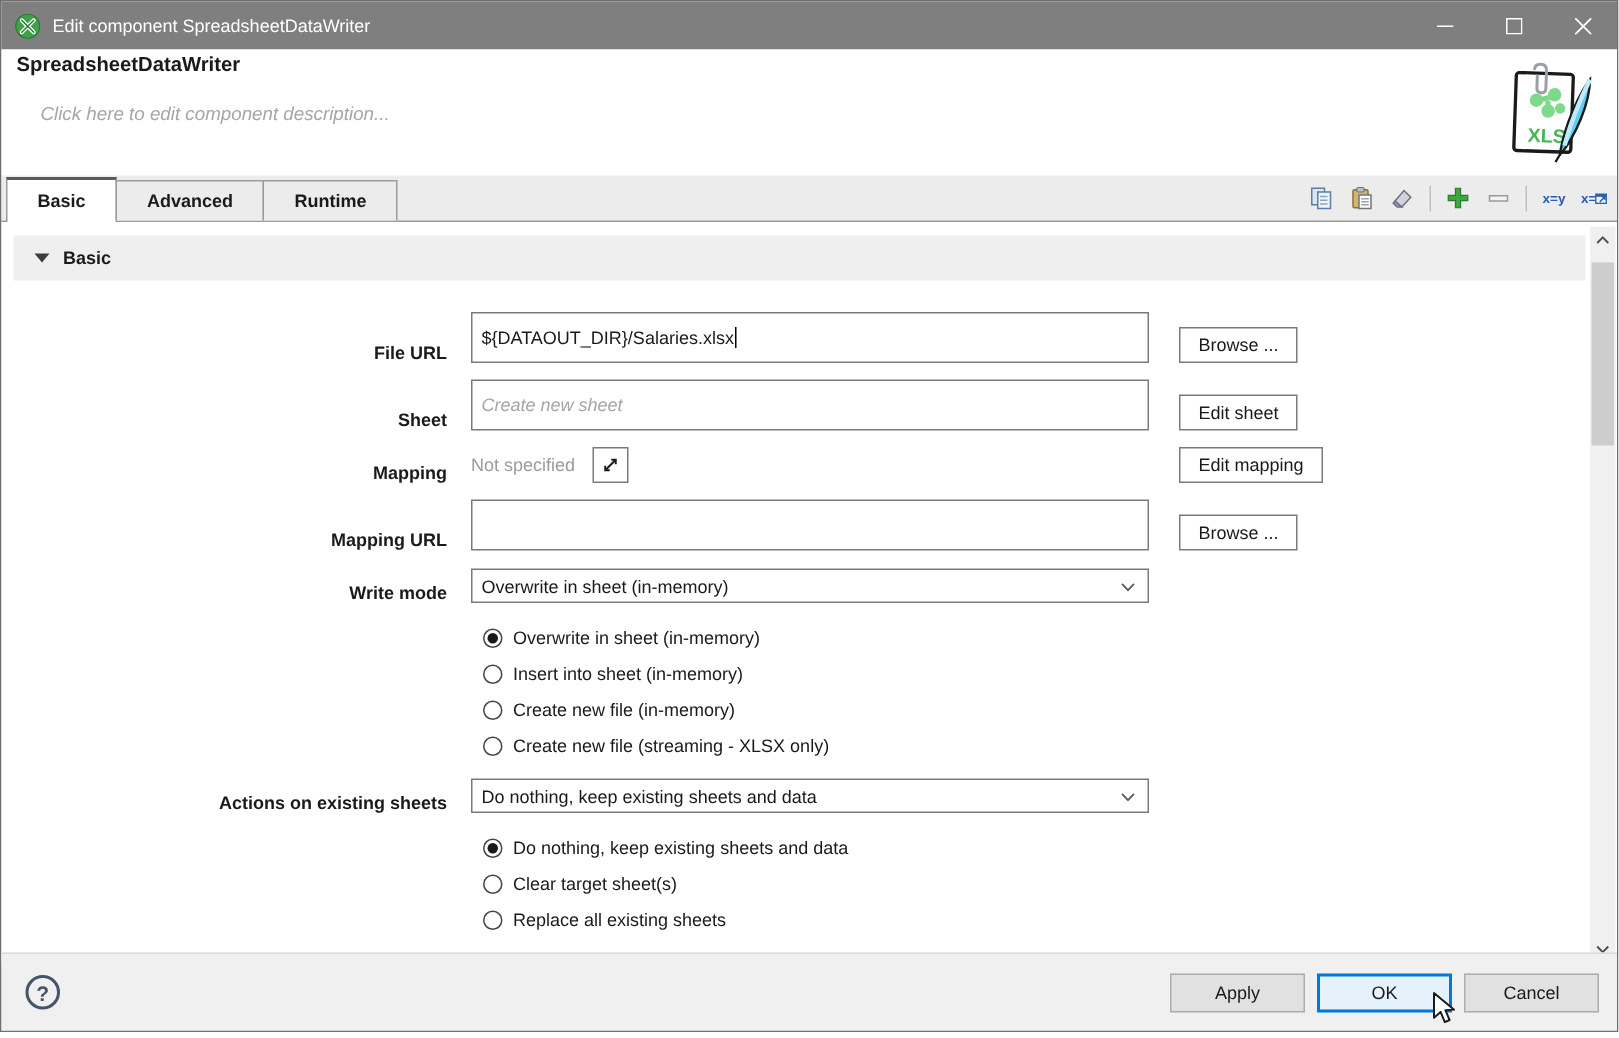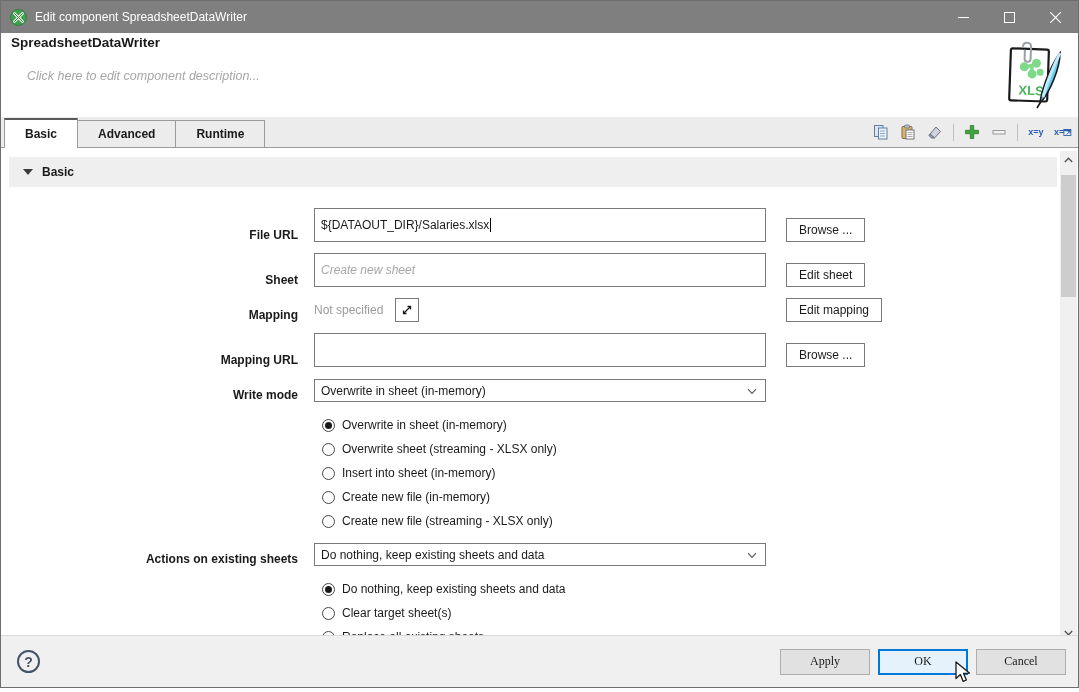--- a/index.html
+++ b/index.html
@@ -78,21 +78,21 @@
   .vs-up { top:0; } .vs-down { bottom:0; }
   .vs-thumb { position:absolute; left:1px; top:24px; width:15px; height:122px; background:#cdcdcd; }
 
   
   .footer { position:absolute; left:0; bottom:0; width:1077px; height:52px; background:#f0f0f0;
             border-top:1px solid #d9d9d9; display:flex; align-items:center; }
   .help-circle { width:23px; height:23px; border:2px solid #44546a; border-radius:50%; margin-left:16px;
                  display:flex; align-items:center; justify-content:center; font-size:14px; font-weight:bold; color:#44546a; }
   .footer-btns { margin-left:auto; margin-right:12px; display:flex; gap:8px; }
   .fbtn { width:90px; height:26px; display:flex; align-items:center; justify-content:center; font-size:12px;
-          color:#1a1a1a; background:#e1e1e1; border:1px solid #adadad;font-family:Liberation Serif, serif; }
+          color:#1a1a1a; background:#e1e1e1; border:1px solid #adadad; }
   .fbtn.ok { background:#e5f1fb; border:2px solid #0078d7; }
 
   .cursor { position:absolute; left:953px; top:660px; z-index:50; }
 </style>
 </head>
 <body>
 
 <div class="window">
 
   <div class="titlebar">
@@ -269,24 +269,20 @@
         </div>
       </div>
 
       <div class="radiogroup">
         <div class="radiorow">
           <span class="radio sel"></span>
           <span class="radiolbl">Overwrite in sheet (in-memory)</span>
         </div>
         <div class="radiorow">
           <span class="radio"></span>
-          <span class="radiolbl">Overwrite sheet (streaming - XLSX only)</span>
-        </div>
-        <div class="radiorow">
-          <span class="radio"></span>
           <span class="radiolbl">Insert into sheet (in-memory)</span>
         </div>
         <div class="radiorow">
           <span class="radio"></span>
           <span class="radiolbl">Create new file (in-memory)</span>
         </div>
         <div class="radiorow">
           <span class="radio"></span>
           <span class="radiolbl">Create new file (streaming - XLSX only)</span>
         </div>

